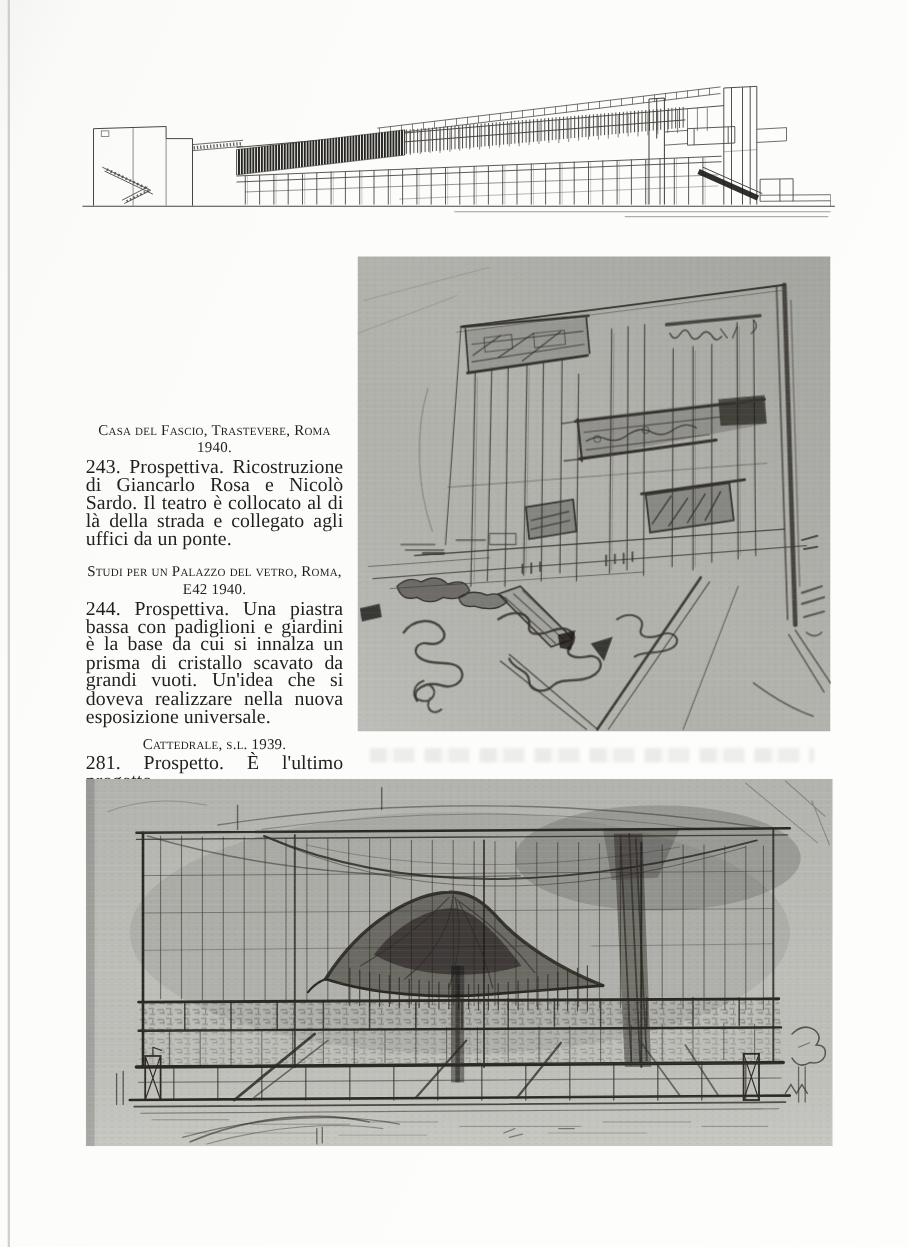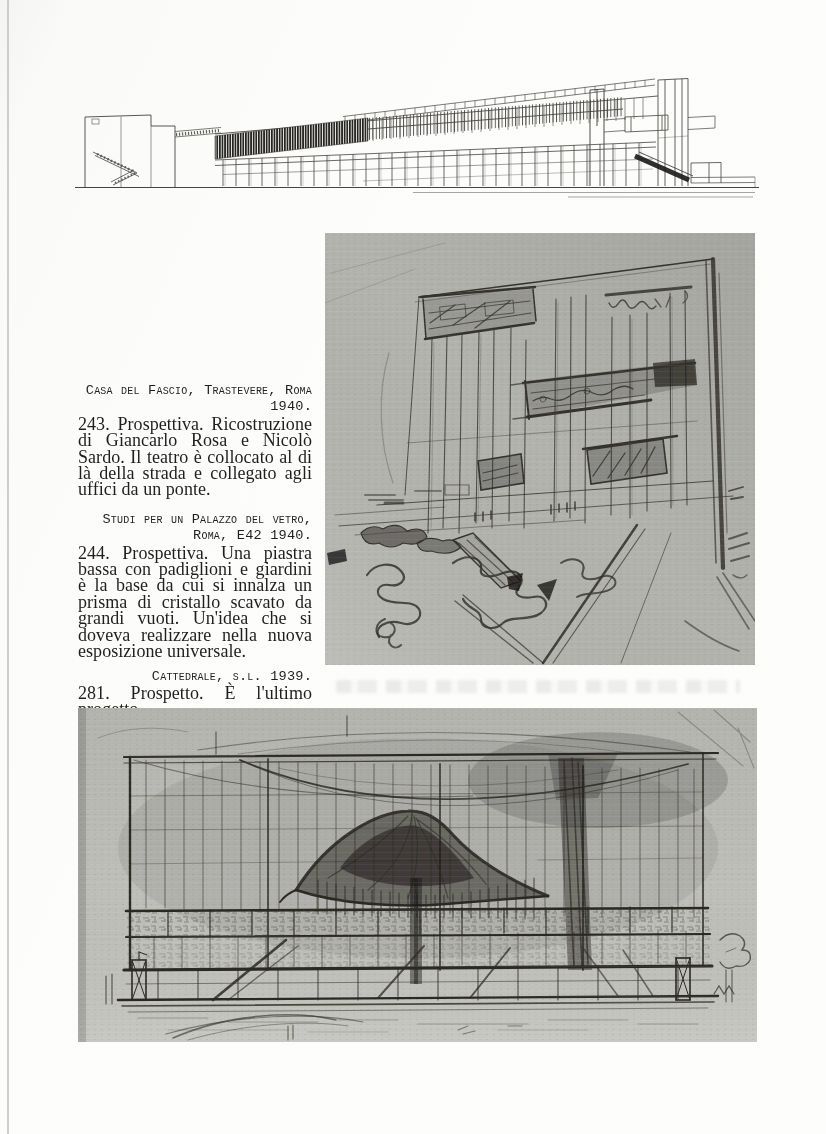--- a/index.html
+++ b/index.html
@@ -9,21 +9,21 @@
     font-family:"Liberation Serif","DejaVu Serif",serif;
   }
   .scan-edge{position:absolute;left:7px;top:0;width:2px;height:1134px;background:#c6c6c4;opacity:.85;}
   .fig{position:absolute;}
   .fig svg{display:block;}
   .captions{position:absolute;left:78px;top:383px;width:234px;color:#211f1c;}
   .cap-block{margin:0 0 14px 0;}
   .cap-block.tight{margin-bottom:9px;}
   .cap-head{
     margin:0;font-size:13.6px;line-height:16.4px;font-variant:small-caps;
-    letter-spacing:.2px;text-align:right;font-family:Liberation Mono, monospace;
+    letter-spacing:.2px;text-align:center;
   }
   .cap-body{margin:0;font-size:18px;line-height:16.4px;text-align:justify;letter-spacing:.05px;}
   .ghost-text{
     position:absolute;left:336px;top:680px;width:404px;height:13px;opacity:.5;
     background:repeating-linear-gradient(90deg,
       rgba(115,115,110,.25) 0 15px, rgba(115,115,110,.06) 15px 22px,
       rgba(115,115,110,.22) 22px 41px, rgba(115,115,110,0) 41px 50px);
     filter:blur(1.4px);border-radius:2px;
   }
   .paper-streaks{

